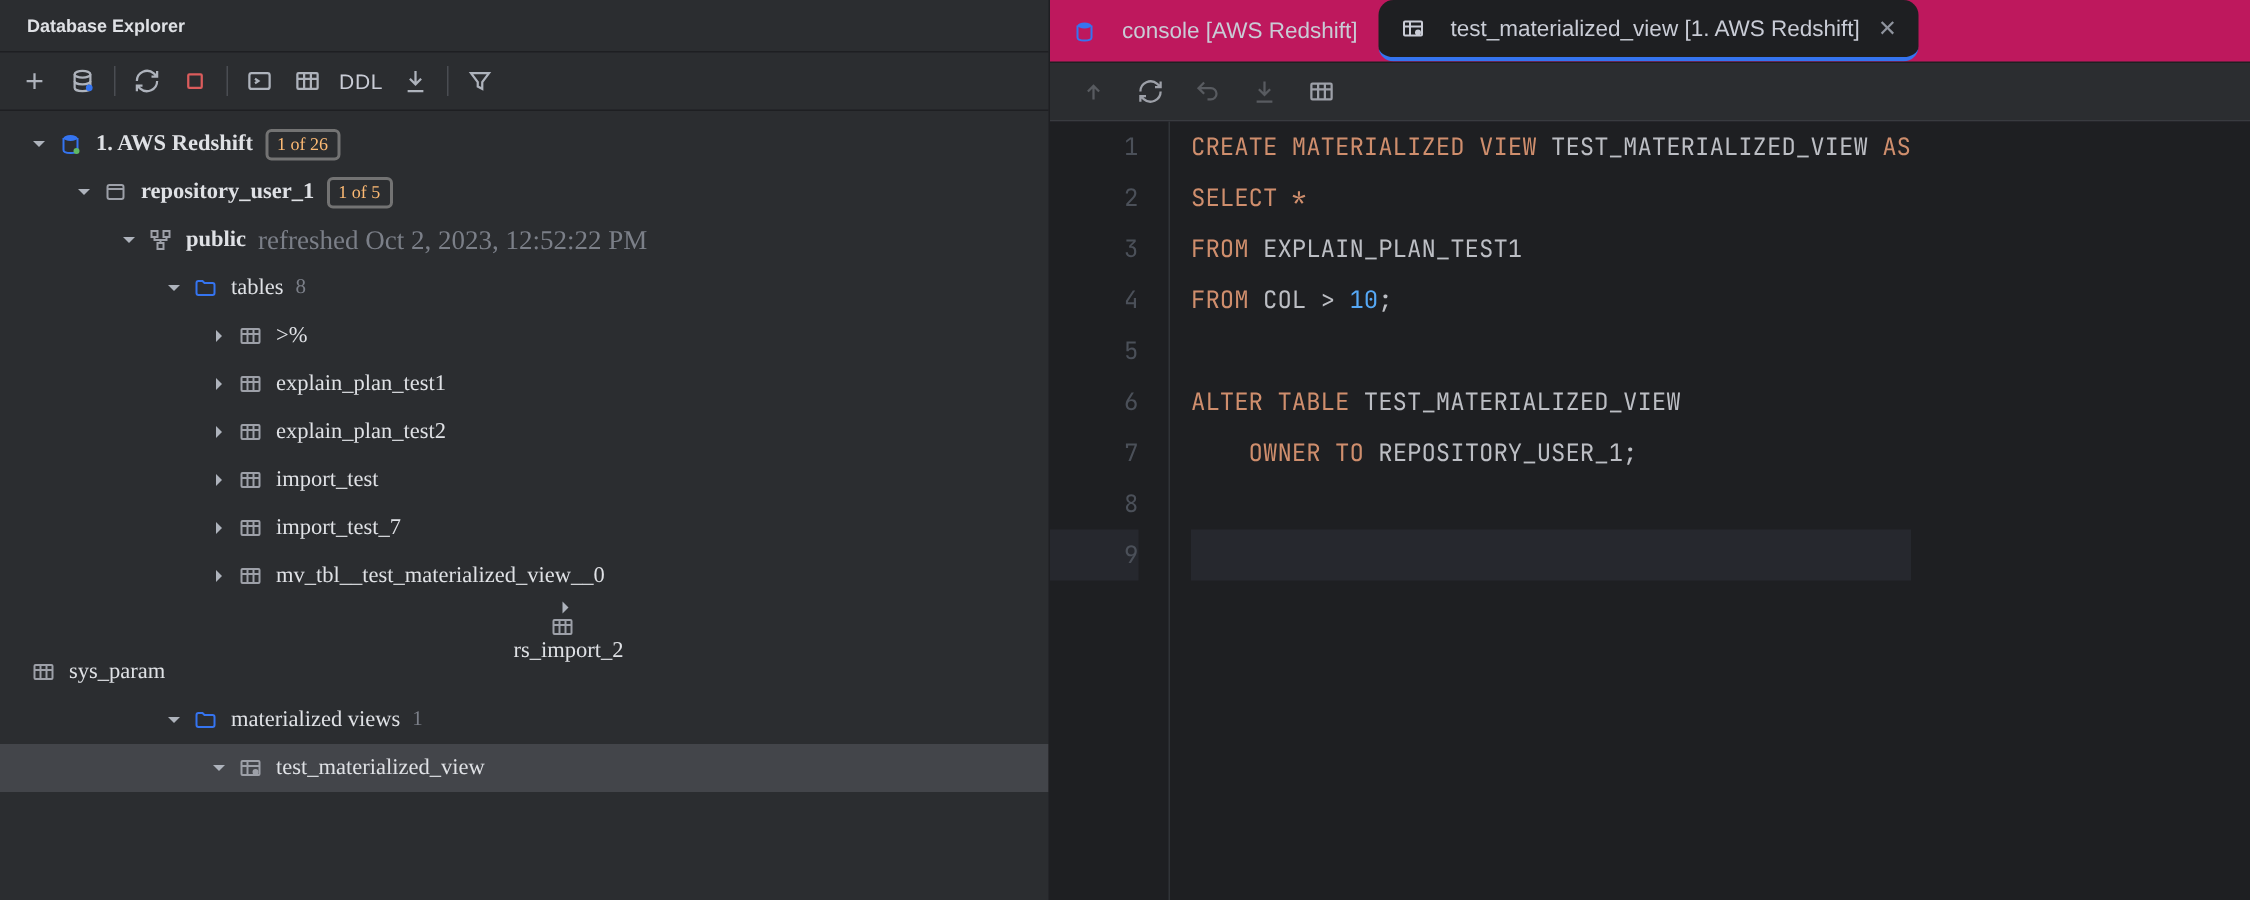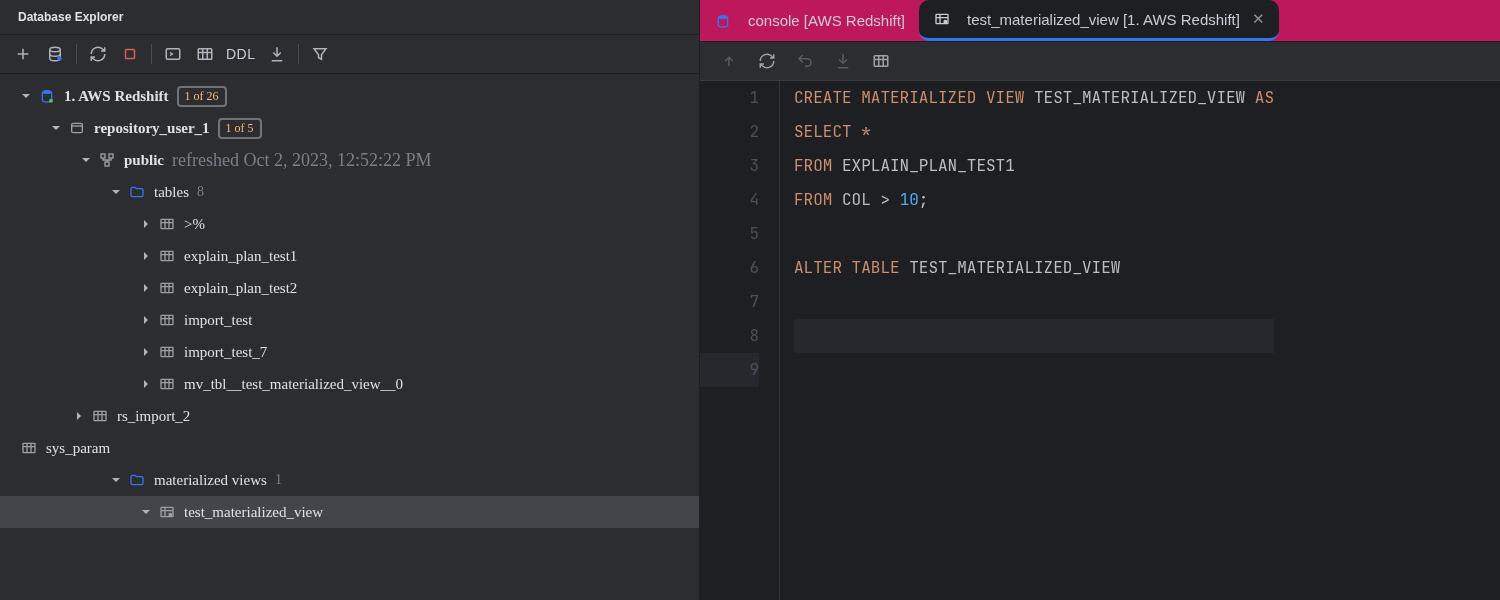--- a/index.html
+++ b/index.html
@@ -365,21 +365,21 @@
             </svg>
           </span>
           <span class="tree-icon">
             <svg viewBox="0 0 24 24" fill="none" stroke="#9da0a8" stroke-width="2">
               <rect x="3" y="5" width="18" height="14" rx="1"></rect>
               <path d="M3 10h18M9 5v14M15 5v14"></path>
             </svg>
           </span>
           <span class="tree-label">mv_tbl__test_materialized_view__0</span>
         </div>
-        <div class="tree-row" style="padding-left: 71px;">
+        <div class="tree-row" style="padding-left: 71px; flex-direction: column;">
           <span class="expand">
             <svg viewBox="0 0 10 10" fill="currentColor">
               <path d="M3 1l4 4-4 4z"></path>
             </svg>
           </span>
           <span class="tree-icon">
             <svg viewBox="0 0 24 24" fill="none" stroke="#9da0a8" stroke-width="2">
               <rect x="3" y="5" width="18" height="14" rx="1"></rect>
               <path d="M3 10h18M9 5v14M15 5v14"></path>
             </svg>
@@ -498,17 +498,18 @@
         <div>8</div>
         <div style="background: rgb(38, 40, 46);">9</div>
       </div>
     <div class="code-lines" id="code-lines">
         <div class="code-line"><span class="kw">CREATE MATERIALIZED VIEW</span><span class="ident"> TEST_MATERIALIZED_VIEW </span><span class="kw">AS</span></div>
         <div class="code-line"><span class="kw">SELECT </span><span class="star">*</span></div>
         <div class="code-line"><span class="kw">FROM</span><span class="ident"> EXPLAIN_PLAN_TEST1</span></div>
         <div class="code-line"><span class="kw">FROM</span><span class="ident"> COL </span><span class="op">&gt;</span><span class="ident"> </span><span class="num">10</span><span class="op">;</span></div>
         <div class="code-line">&nbsp;</div>
         <div class="code-line"><span class="kw">ALTER TABLE</span><span class="ident"> TEST_MATERIALIZED_VIEW</span></div>
+        <div class="code-line"><span class="ident">    </span><span class="kw">OWNER TO</span><span class="ident"> REPOSITORY_USER_1</span><span class="op">;</span></div>
         <div class="code-line">&nbsp;</div>
         <div class="code-line current">&nbsp;</div>
       </div>
   </div>
 </div>
 
 </body></html>

